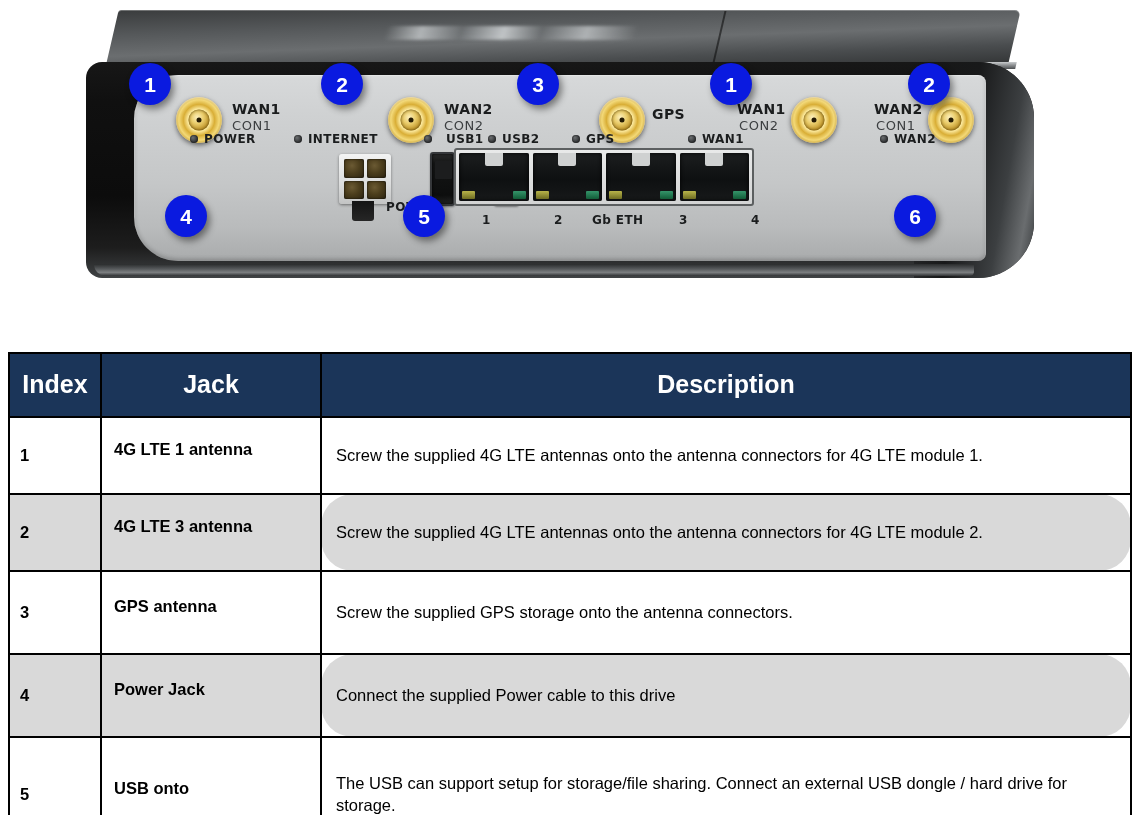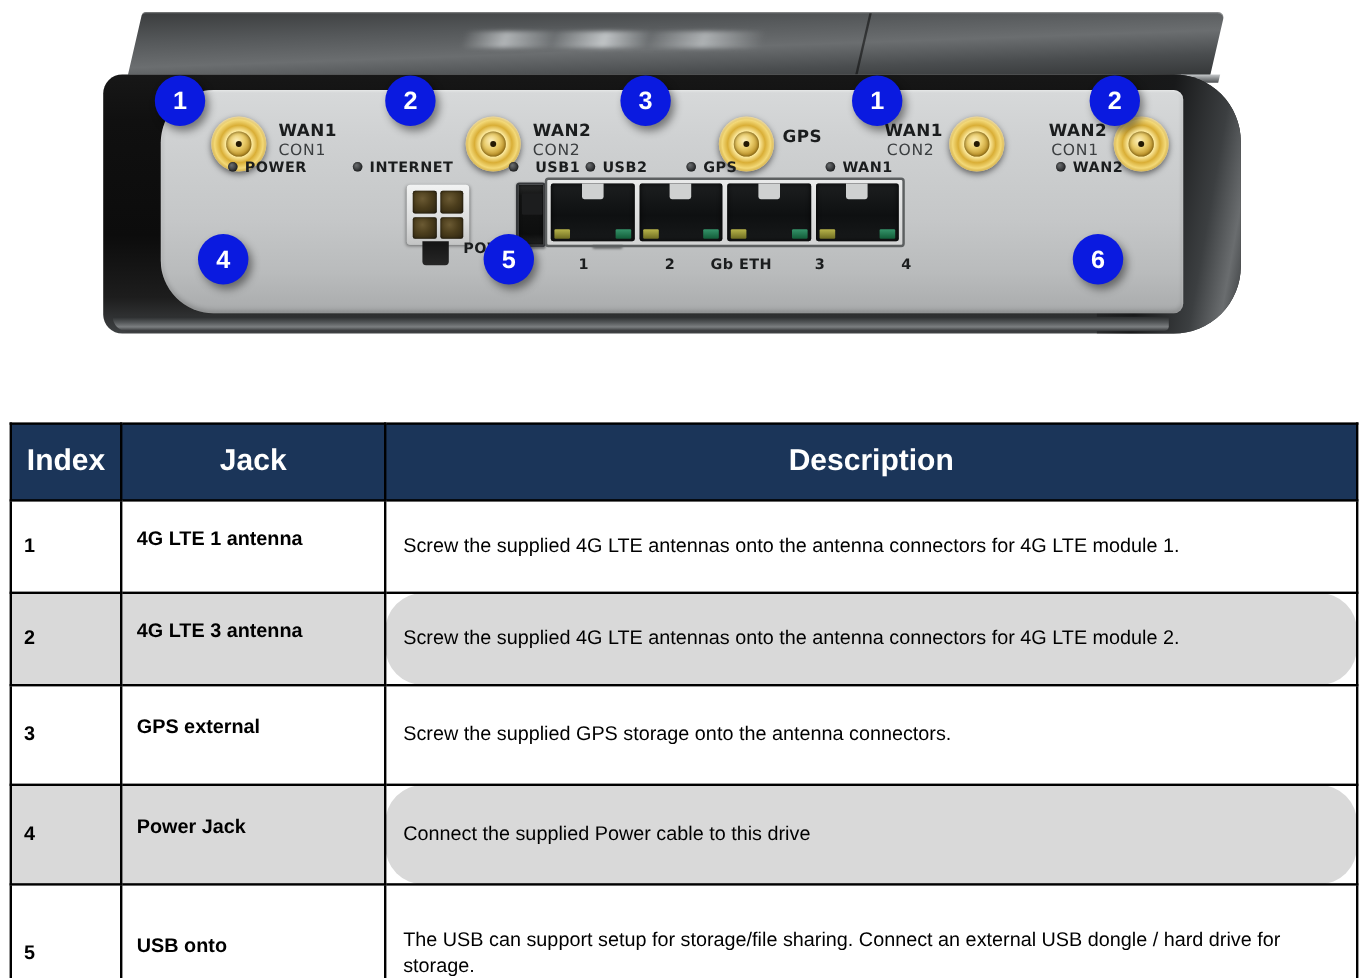--- a/index.html
+++ b/index.html
@@ -454,21 +454,21 @@
       <td class="c-item">4G LTE 1 antenna</td>
       <td class="c-desc">Screw the supplied 4G LTE antennas onto the antenna connectors for 4G LTE module 1.</td>
     </tr>
     <tr class="alt r2">
       <td class="c-index">2</td>
       <td class="c-item">4G LTE 3 antenna</td>
       <td class="c-desc">Screw the supplied 4G LTE antennas onto the antenna connectors for 4G LTE module 2.</td>
     </tr>
     <tr class="plain r3">
       <td class="c-index">3</td>
-      <td class="c-item">GPS external</td>
+      <td class="c-item">GPS antenna</td>
       <td class="c-desc">Screw the supplied GPS storage onto the antenna connectors.</td>
     </tr>
     <tr class="alt r4">
       <td class="c-index">4</td>
       <td class="c-item">Power Jack</td>
       <td class="c-desc">Connect the supplied Power cable to this drive</td>
     </tr>
     <tr class="plain r5">
       <td class="c-index">5</td>
       <td class="c-item">USB onto</td>

